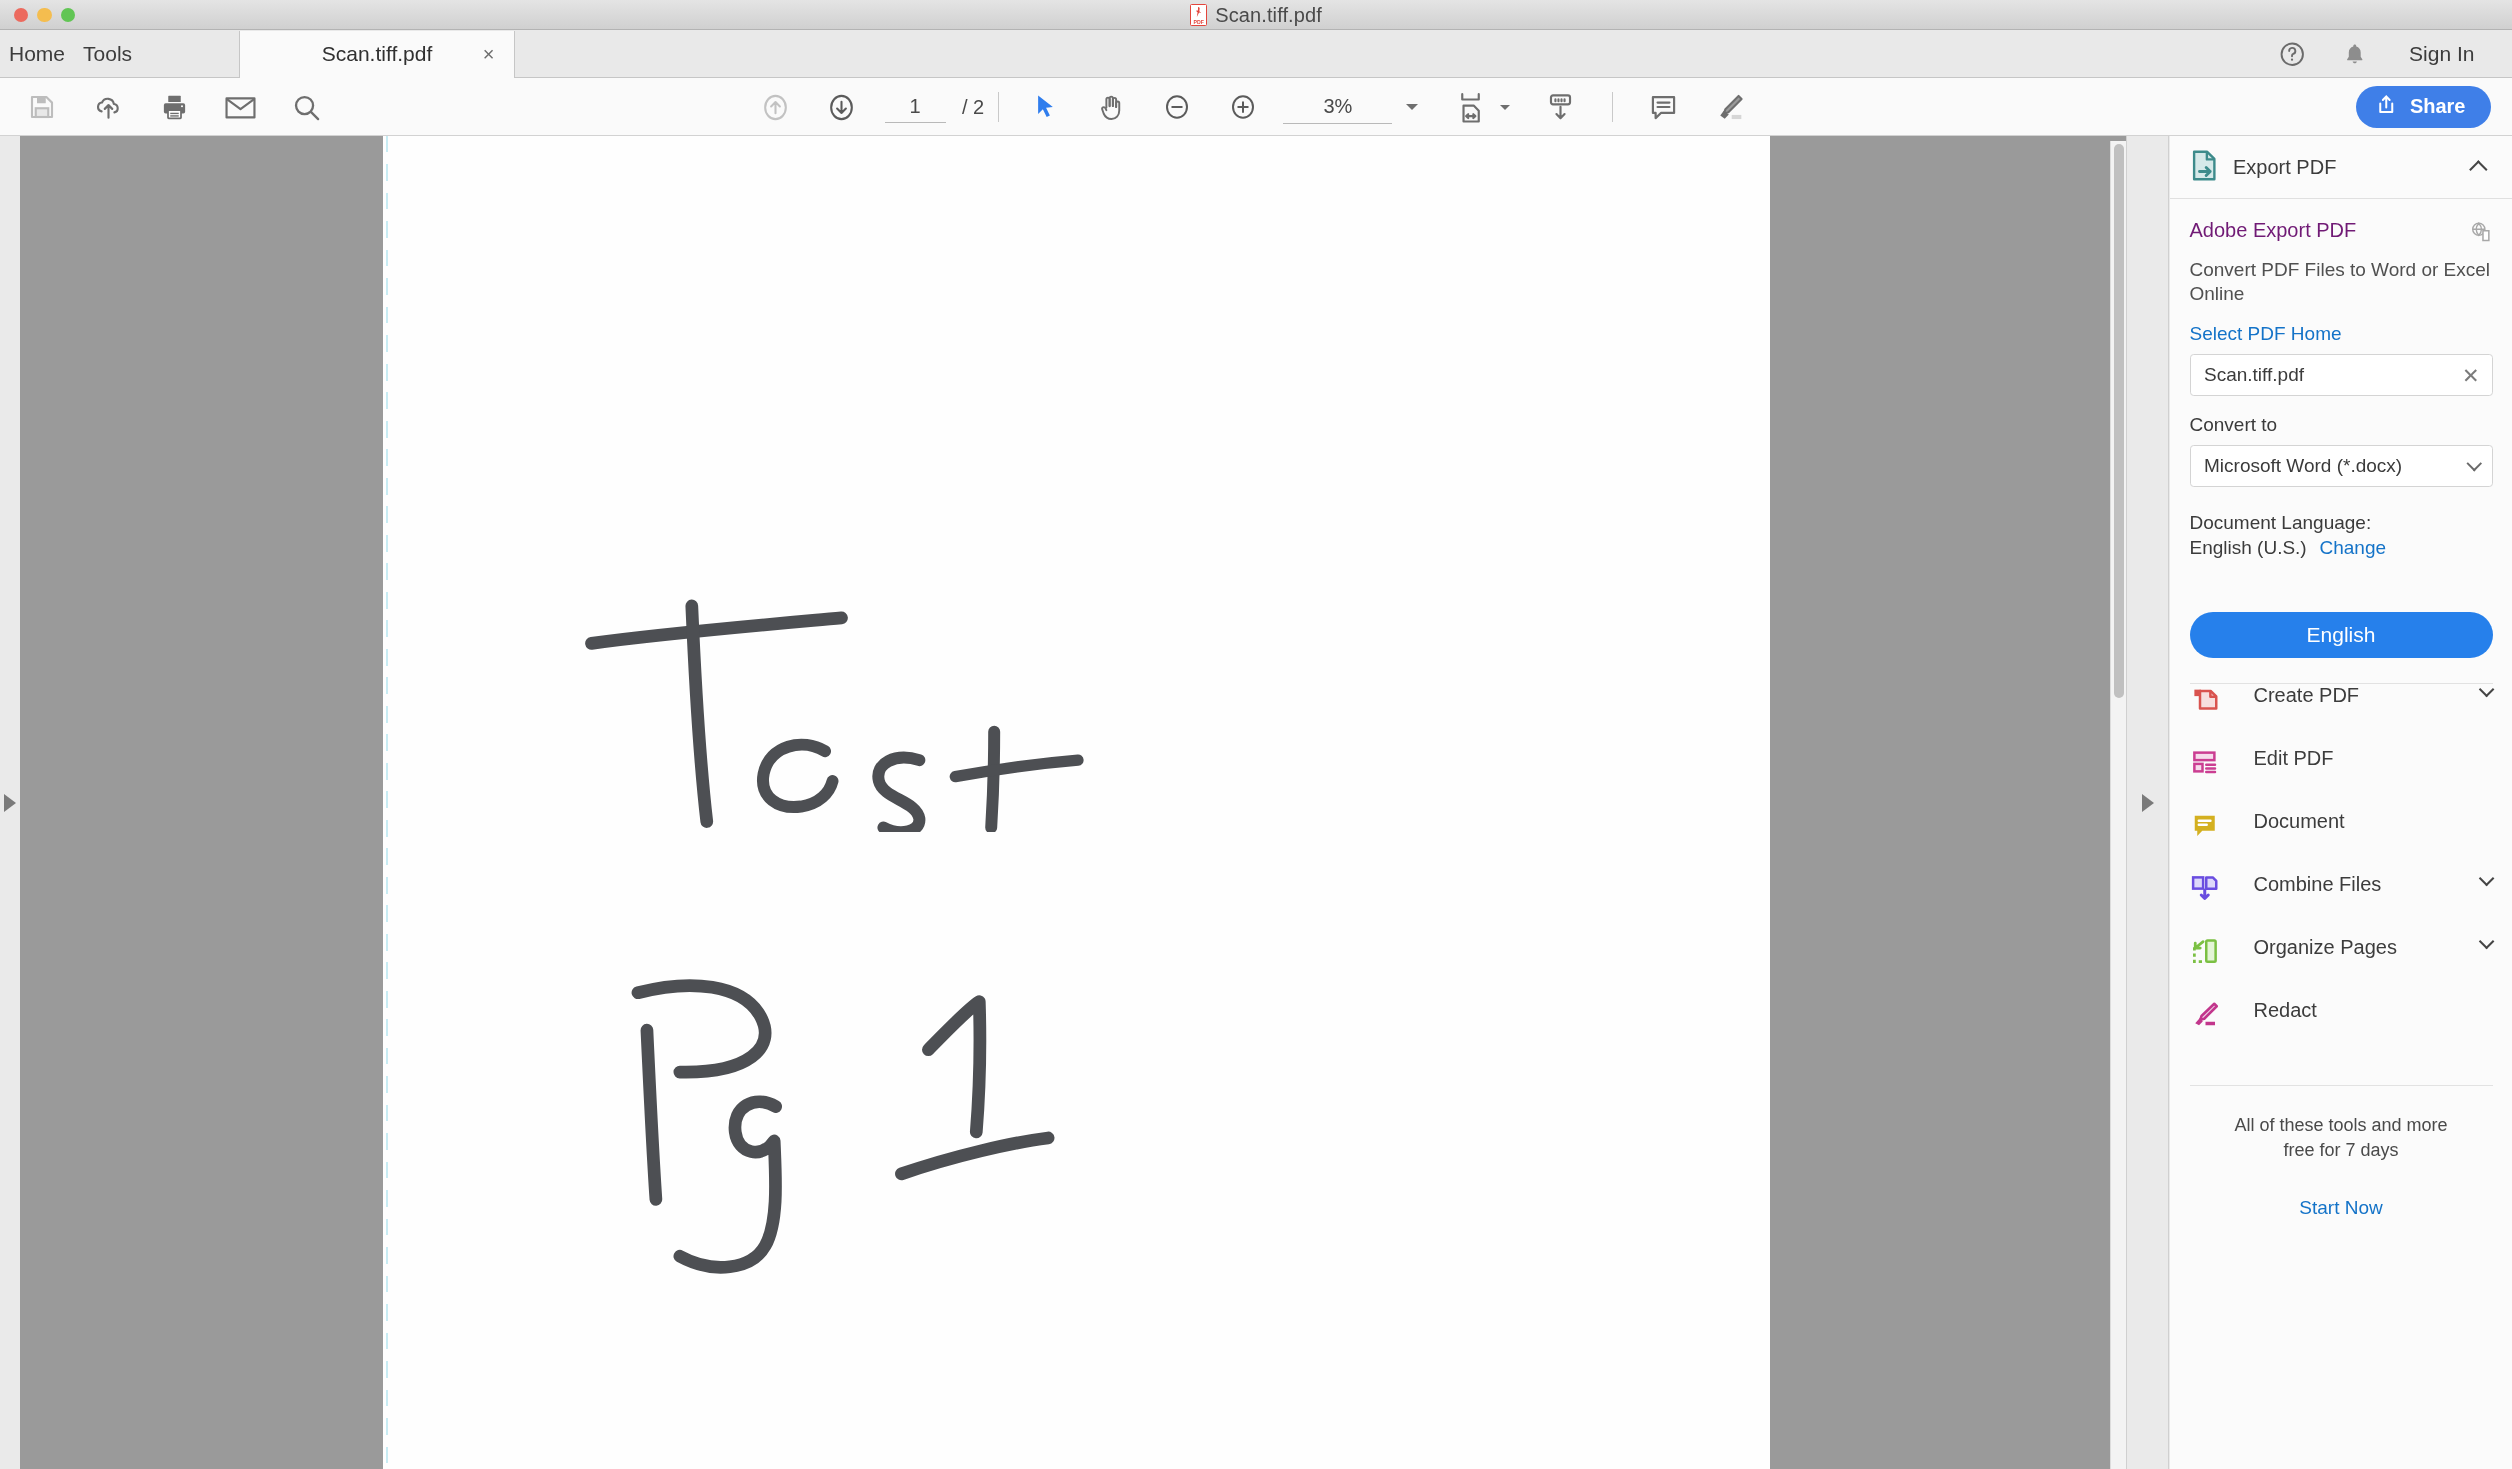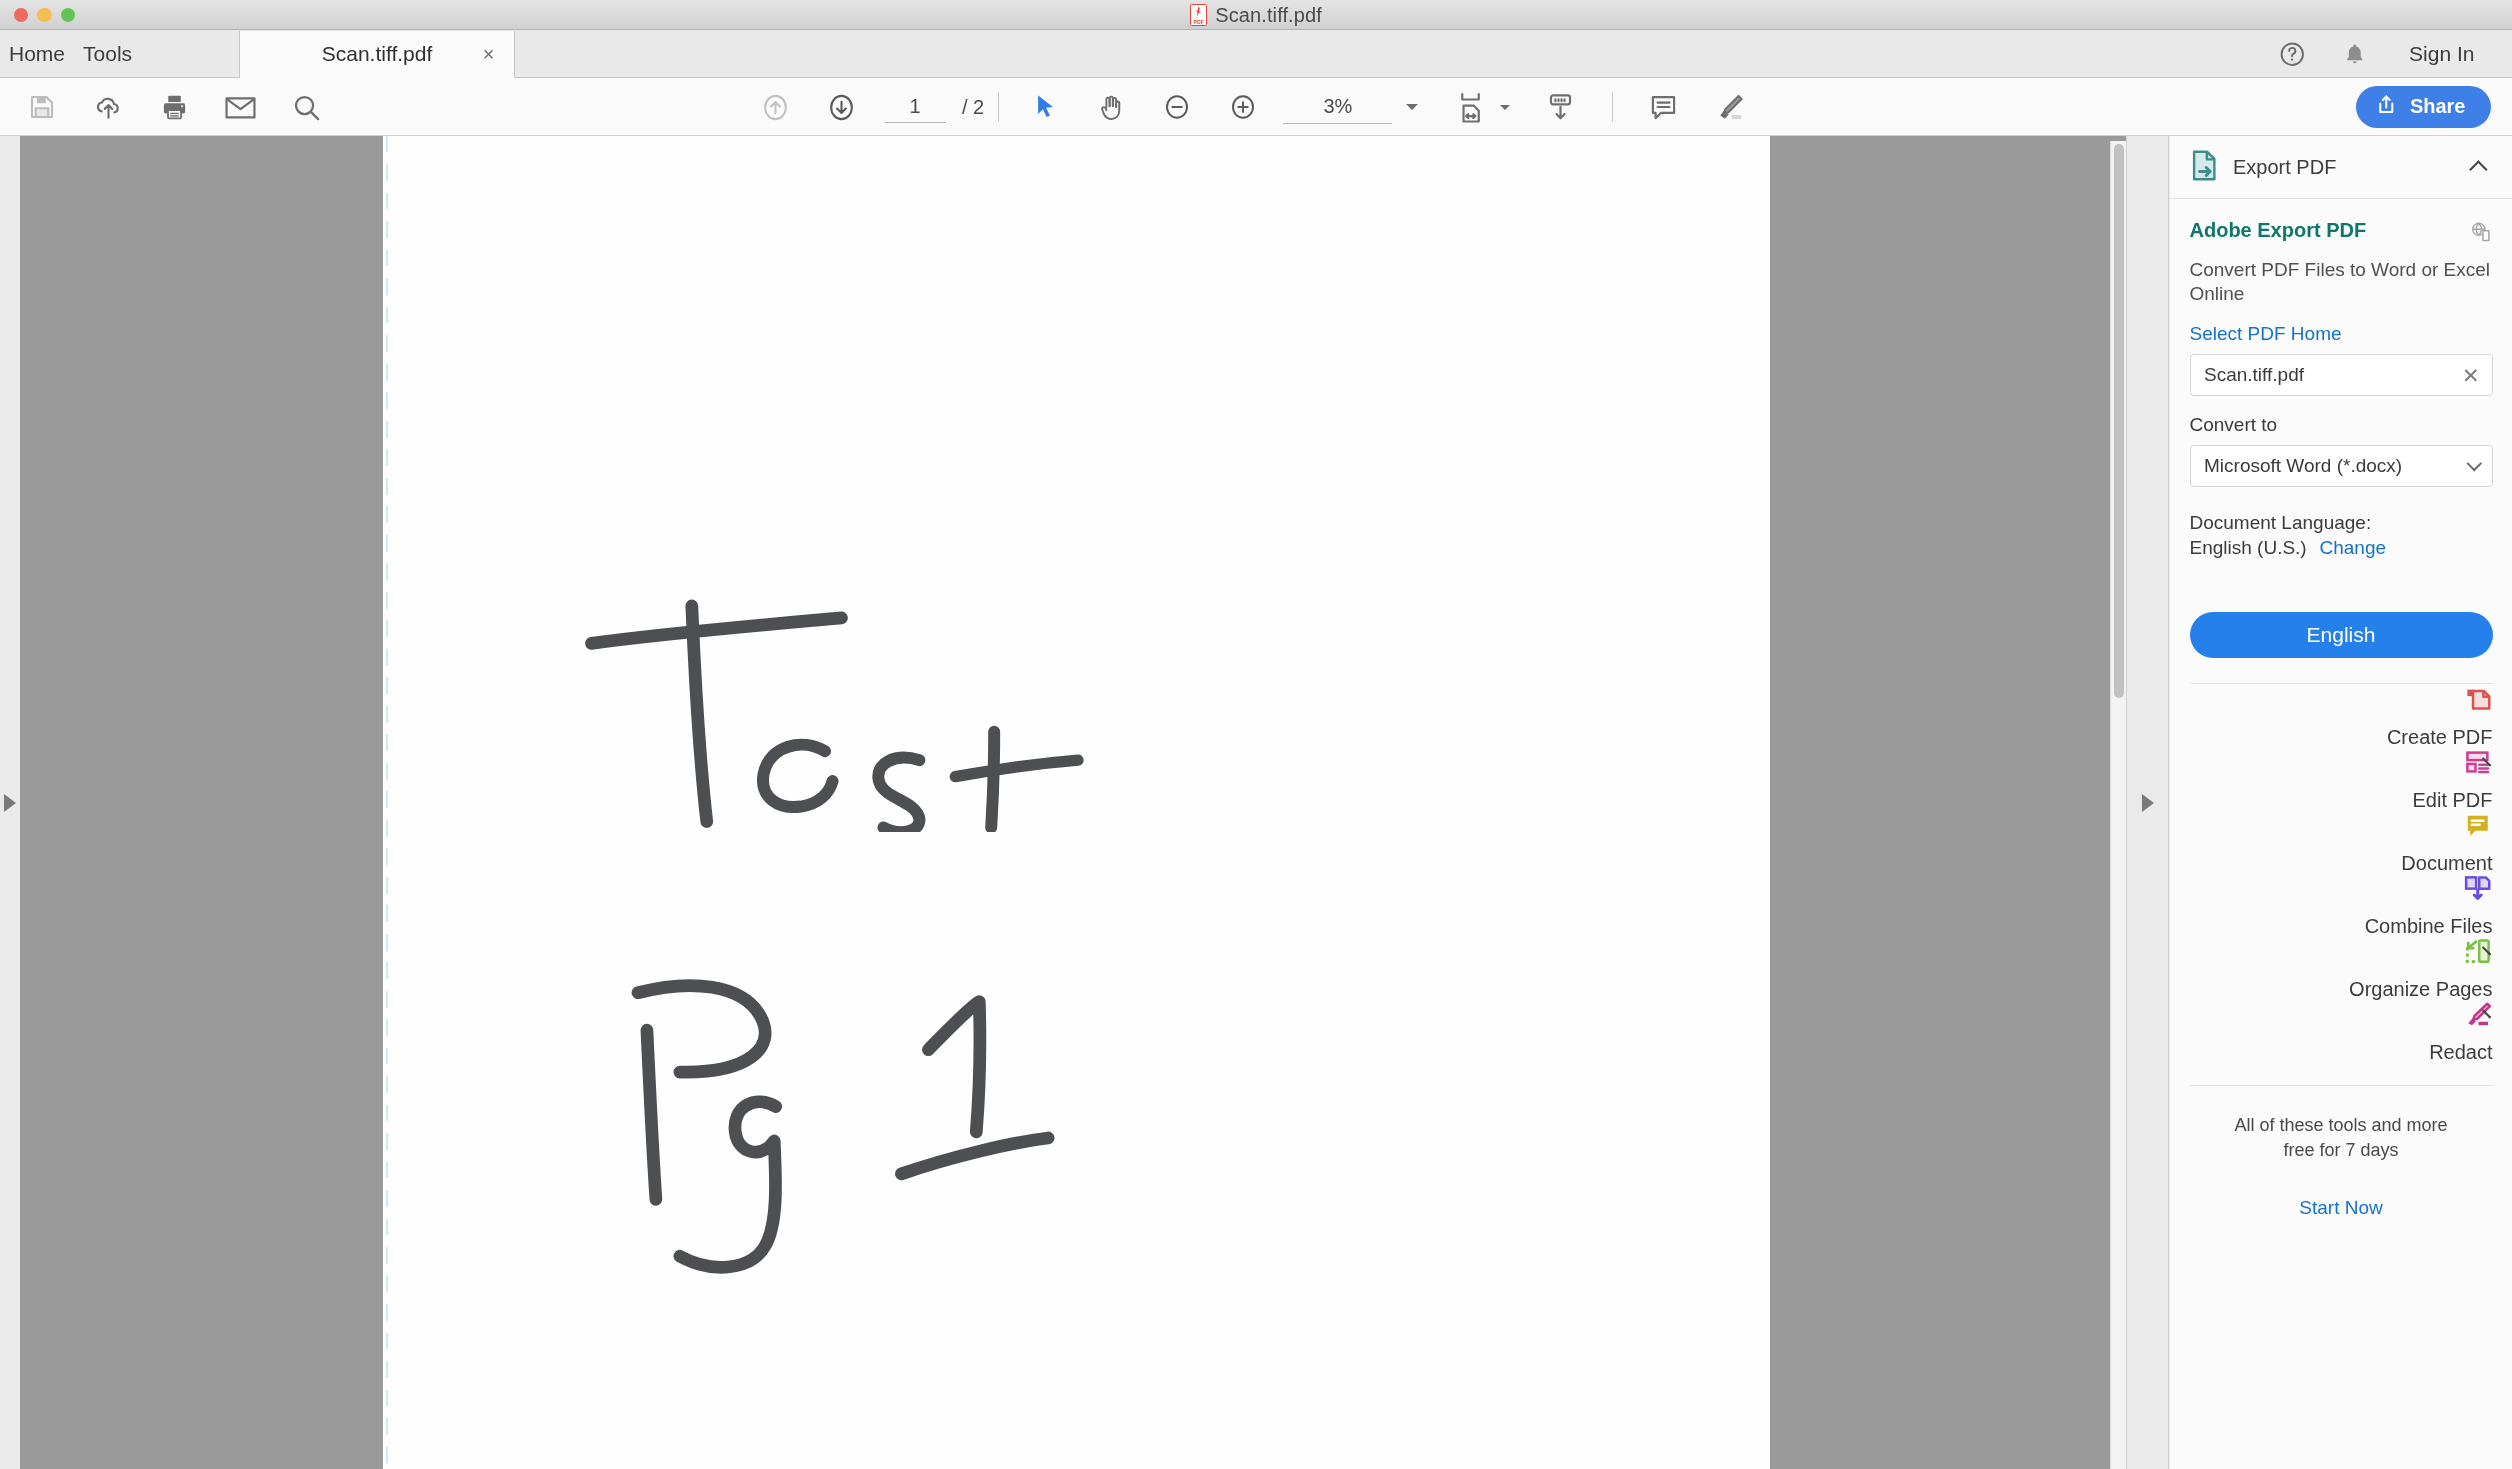--- a/index.html
+++ b/index.html
@@ -164,21 +164,21 @@
   .chev-up {
     width: 12.7px; height: 12.7px; border-left: 2.6px solid #454545; border-top: 2.6px solid #454545;
     transform: rotate(45deg); margin-right: 7.5px; margin-top: 4.5px;
   }
   .chev-dn {
     width: 11.2px; height: 11.2px; border-right: 2.6px solid #454545; border-bottom: 2.6px solid #454545;
     transform: rotate(45deg); margin-bottom: 4.5px;
   }
   .export-body { padding: 19.5px 19.5px 0 19.5px; position: relative; }
   .exp-h {
-    font-size: 20px; font-weight: bold; color: #0f766e; display: flex;
+    font-size: 20px; font-weight: normal; color: #701a75; display: flex;
     align-items: flex-start; justify-content: space-between;
   }
   .exp-sub { font-size: 19px; color: #505050; line-height: 1.28; margin-top: 9px; }
   .link { color: #1473c8; cursor: pointer; }
   .sel-link { font-size: 19px; margin-top: 16.5px; display: inline-block; }
   .field {
     margin-top: 9px; height: 42px; border: 0.7px solid #d4d4d4; border-radius: 3.7px; background: #fff;
     display: flex; align-items: center; padding: 0 12px 0 13.5px; gap: 7.5px;
   }
   .field-val { font-size: 19px; color: #3b3b3b; flex: 1; }
@@ -189,21 +189,21 @@
     transform: rotate(45deg); margin-bottom: 5.2px;
   }
   .doclang { font-size: 19px; color: #3b3b3b; margin-top: 22.5px; line-height: 1.34; }
   .convert-btn {
     margin: 51px 0 0 0; width: 303px; height: 46px; border-radius: 23px; background: #2680eb;
     border: none; color: #fff; font-size: 21px; cursor: pointer;
     font-family: "Liberation Sans", sans-serif;
   }
   .tool-sep { margin: 25.5px 19.5px 0 19.5px; border-top: 0.7px solid #e2e2e2; }
   .tool-row {
-    height: 63px; display: flex; align-items: flex-end; padding: 0 19.5px 0 19.5px; gap: 12px; cursor: pointer; flex-direction: column;
+    height: 63px; display: flex; align-items: flex-start; padding: 0 19.5px 0 19.5px; gap: 34px; cursor: pointer;
   }
   .tool-label { font-size: 20px; color: #3c3c3c; flex: 1; }
   .promo-sep { margin: 22.5px 19.5px 0 19.5px; border-top: 0.7px solid #e2e2e2; }
   .promo {
     margin-top: 27px; text-align: center; font-size: 18px; color: #4a4a4a; line-height: 1.42;
     padding: 0 30px;
   }
   .startnow { margin-top: 33px; text-align: center; font-size: 19px; }
   .ico { width: 30px; height: 30px; flex: 0 0 30px; }
 </style>

